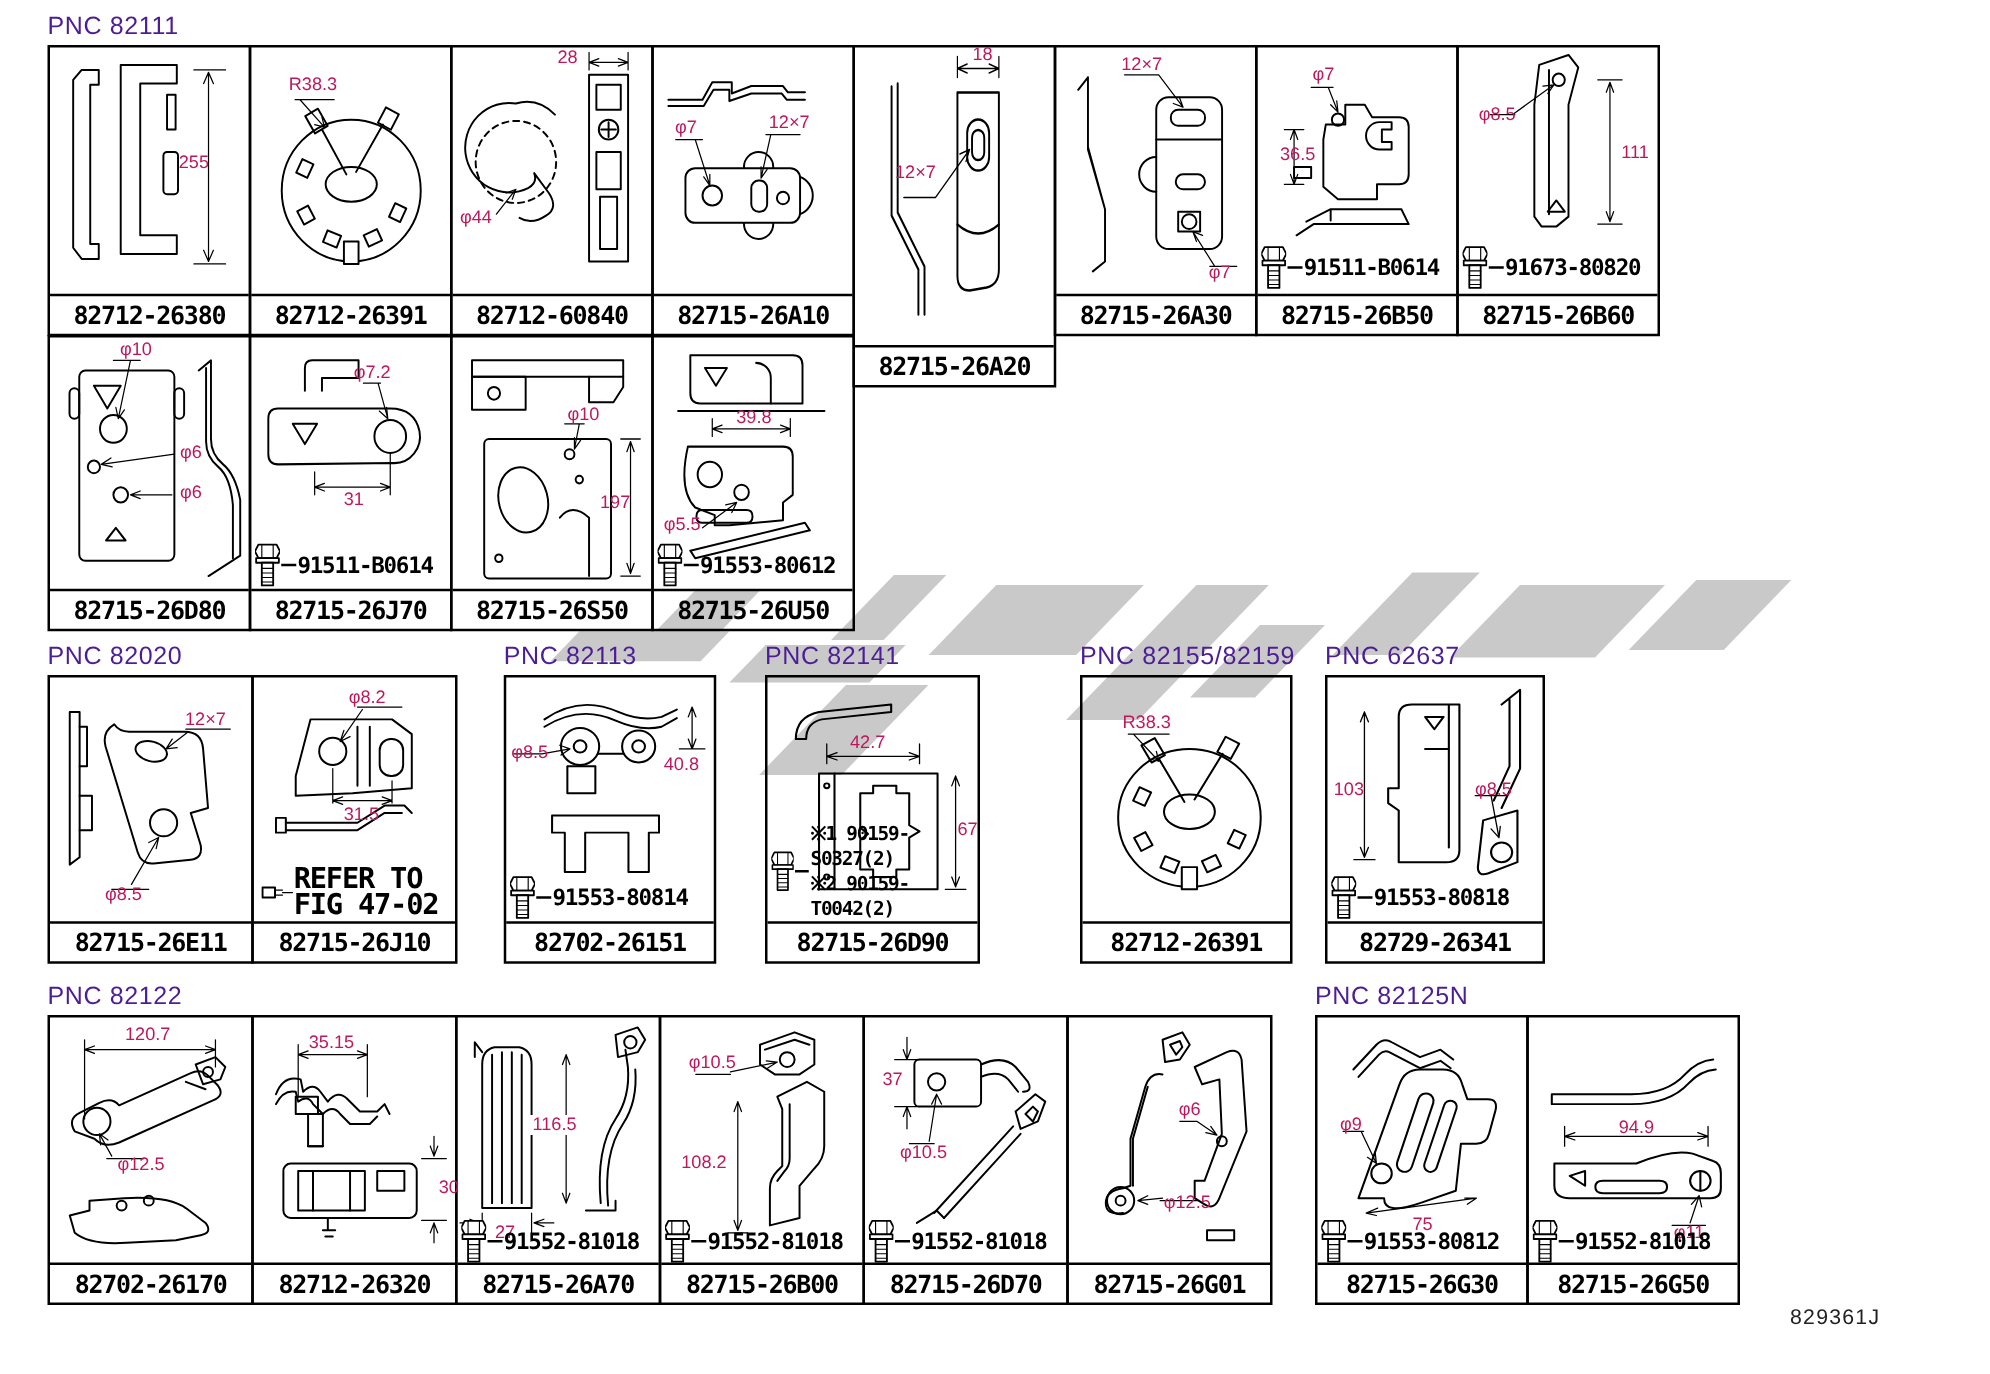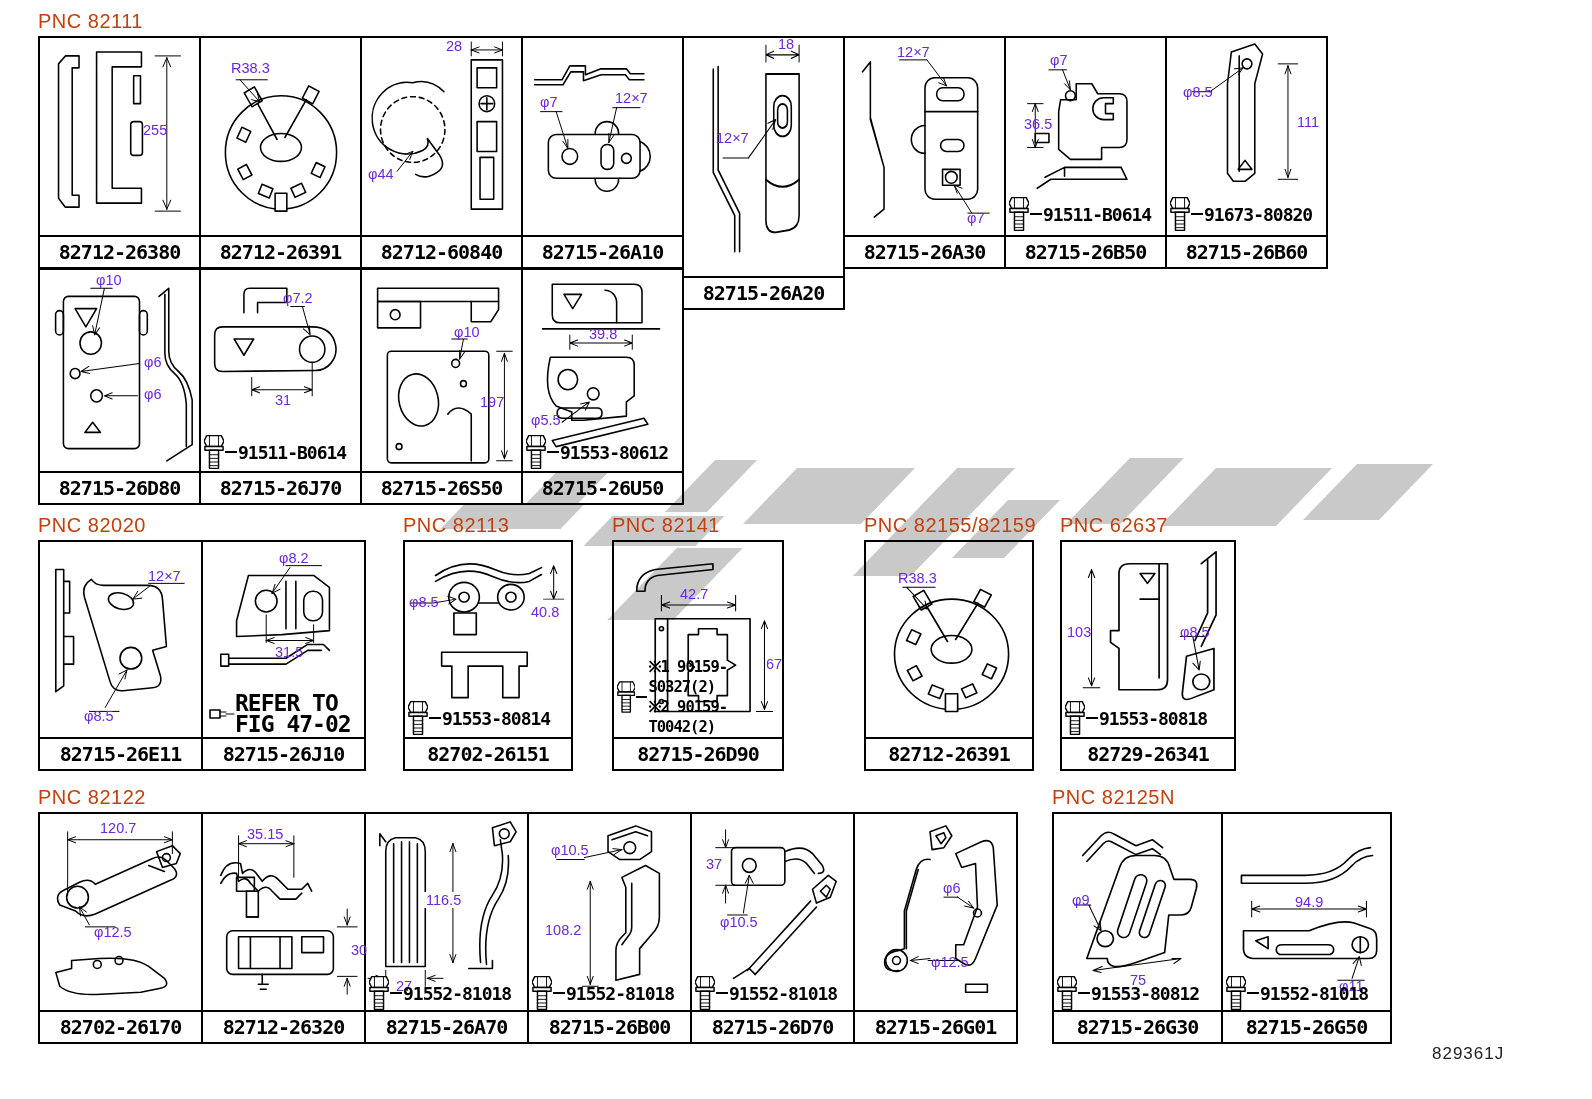--- a/index.html
+++ b/index.html
@@ -2,29 +2,29 @@
 <html><head>
 <meta charset="utf-8">
 <style>
   html,body{margin:0;padding:0;background:#ffffff;}
   #page{position:relative;width:1592px;height:1099px;background:#fff;overflow:hidden;
         font-family:"Liberation Sans",sans-serif;color:#000;}
   
   .wm{position:absolute;background:#c9c9c9;transform:skewX(-44deg);z-index:0;}
   
   .section{position:absolute;z-index:1;}
-  .pnc{font-size:20px;color:#c2410c;height:26px;letter-spacing:0.5px;white-space:nowrap;}
+  .pnc{font-size:20px;color:#4c1d95;height:26px;letter-spacing:0.5px;white-space:nowrap;}
   .cells{display:flex;align-items:flex-start;}
   .cell{position:relative;border:2px solid #000;background:transparent;box-sizing:border-box;}
   .cell + .cell{margin-left:-2px;}
   .plabel{position:absolute;left:0;right:0;bottom:0;height:30px;border-top:2px solid #000;
           display:flex;align-items:center;justify-content:center;
           font-family:"DejaVu Sans Mono",monospace;font-weight:bold;font-size:20px;letter-spacing:-1px;}
   .sketch{position:absolute;left:0;top:0;width:100%;height:calc(100% - 30px);}
-  .dim{position:absolute;font-size:14.5px;white-space:nowrap;z-index:2;color:#6d28d9;}
+  .dim{position:absolute;font-size:14.5px;white-space:nowrap;z-index:2;color:#be185d;}
   .boltrow{position:absolute;left:3px;display:flex;align-items:center;z-index:2;}
   .boltrow .btxt{font-family:"DejaVu Sans Mono",monospace;font-weight:bold;font-size:18px;letter-spacing:-1px;}
   .bline{width:12px;height:2px;background:#000;margin:0 1px;}
   .bnotes{display:flex;flex-direction:column;line-height:20px;}
   .bnotes .btxt{font-size:15.5px;}
   .refer{position:absolute;z-index:2;display:flex;align-items:center;}
   .refer .rtxt{font-family:"DejaVu Sans Mono",monospace;font-weight:bold;font-size:23px;letter-spacing:-1px;line-height:21px;}
   #notes{position:absolute;z-index:2;font-size:19px;color:#1c1c1c;line-height:33px;letter-spacing:0.5px;}
   #footer{position:absolute;z-index:2;font-size:17px;color:#222;letter-spacing:1px;}
   .s{fill:none;stroke:#000;stroke-width:1.6;stroke-linejoin:round;stroke-linecap:round;}

